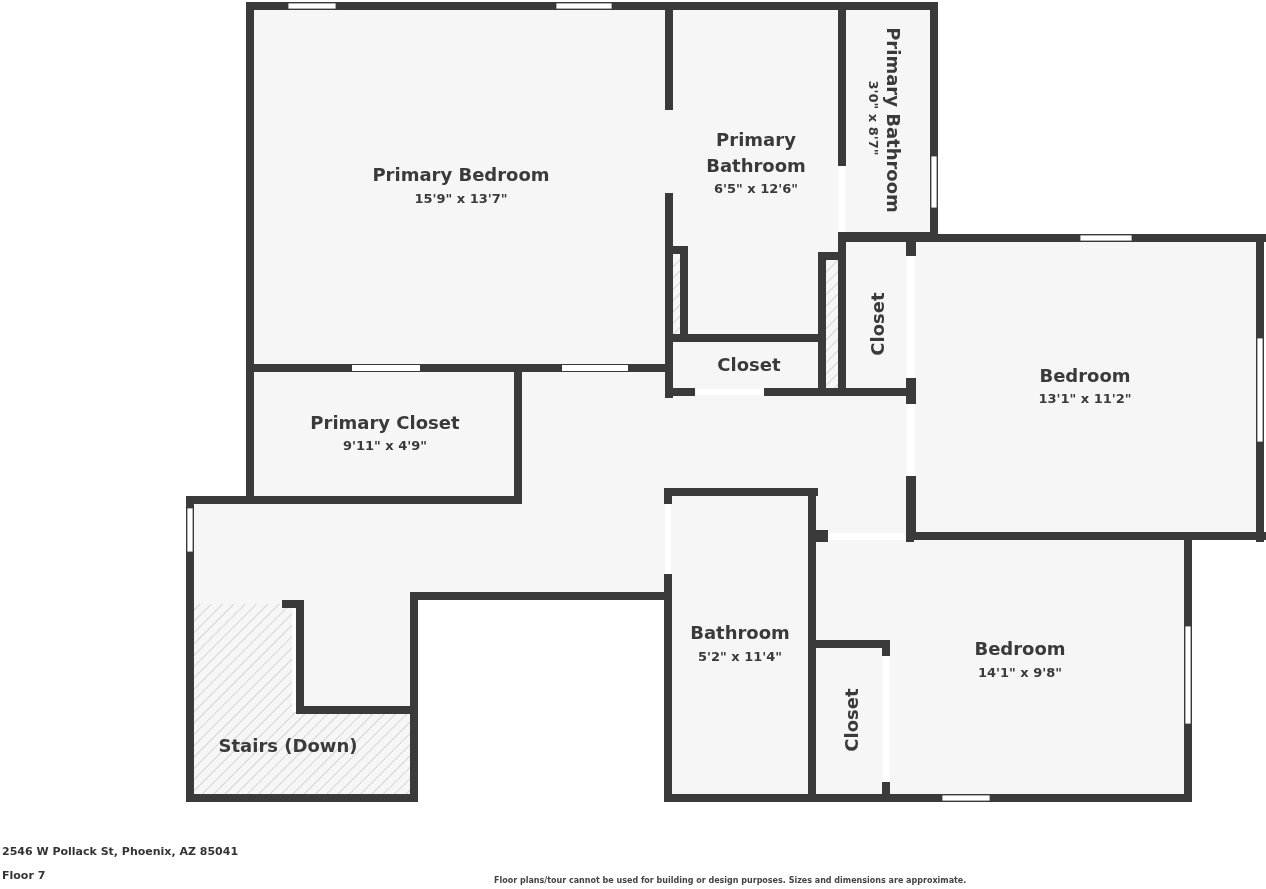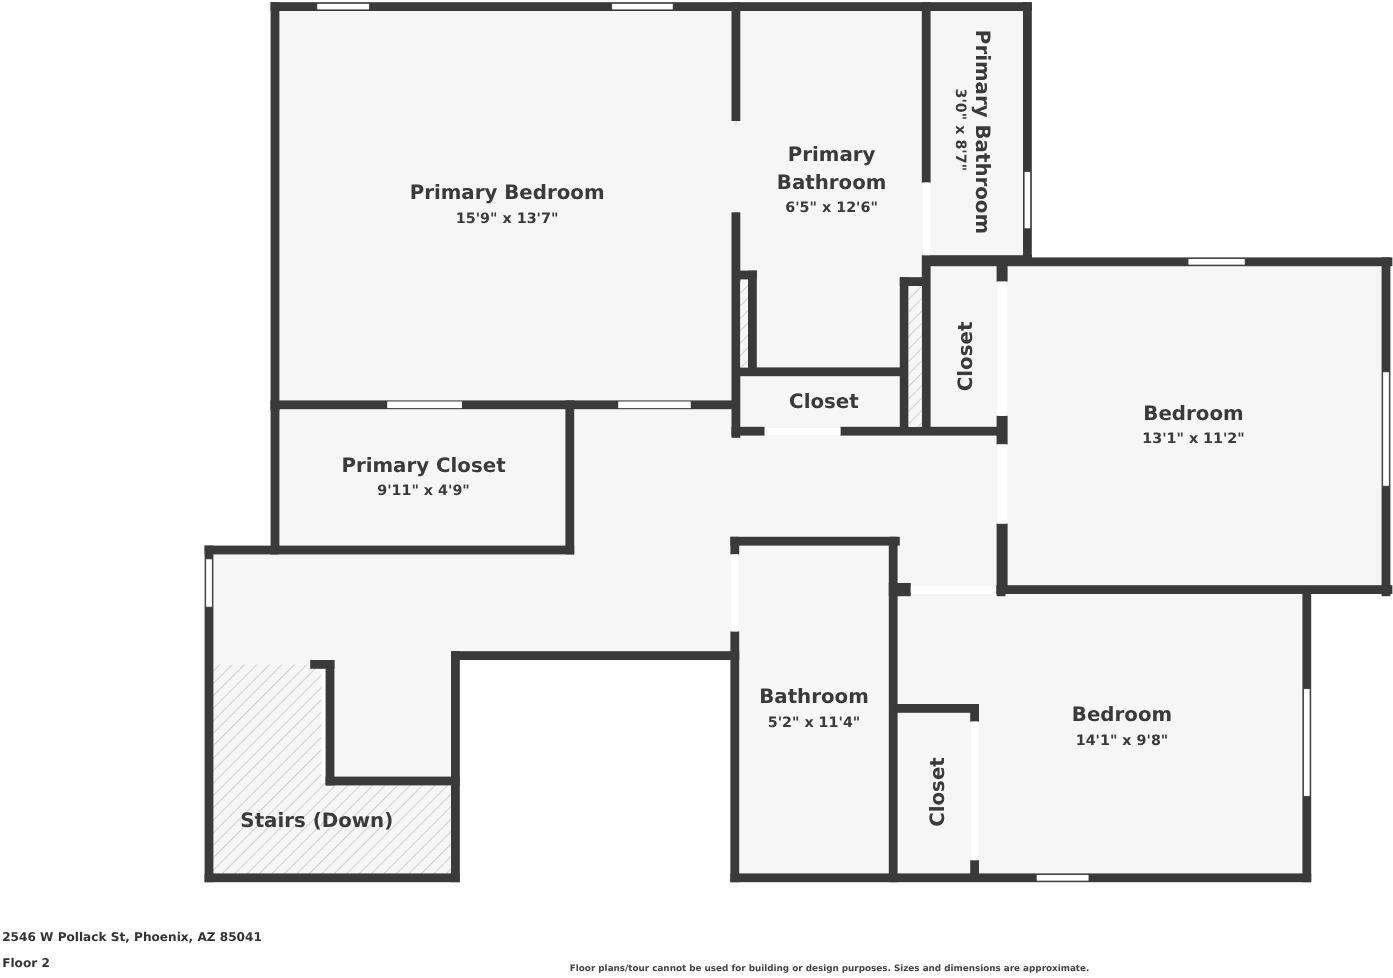--- a/index.html
+++ b/index.html
@@ -6,21 +6,21 @@
   body { width: 1266px; height: 889px; position: relative; overflow: hidden; font-family: "DejaVu Sans", sans-serif; }
   #plan { position: absolute; left: 0; top: 0; width: 1266px; height: 889px; }
   .floor { fill: #f6f6f6; }
   .wall { fill: #3a3a3a; }
   .win { fill: #ffffff; stroke: #3a3a3a; stroke-width: 0.8; }
   .door { fill: #ffffff; }
   .lbl { font-family: "DejaVu Sans", sans-serif; fill: #3a3a3a; font-weight: bold; font-size: 18px; text-anchor: middle; }
   .dim { font-family: "DejaVu Sans", sans-serif; fill: #3a3a3a; font-weight: bold; font-size: 13px; text-anchor: middle; }
   .footer-address { position: absolute; left: 2px; top: 845px; font-size: 11px; font-weight: bold; color: #333; }
   .footer-floor { position: absolute; left: 2px; top: 869px; font-size: 11px; font-weight: bold; color: #333; }
-  .footer-disclaimer { position: absolute; left: 494px; top: 876px; font-size: 8px; font-weight: bold; color: #444; margin-left: 24px; }
+  .footer-disclaimer { position: absolute; left: 494px; top: 876px; font-size: 8px; font-weight: bold; color: #444; }
 </style>
 </head>
 <body>
 
 <svg id="plan" viewBox="0 0 1266 889" xmlns="http://www.w3.org/2000/svg">
   <defs>
     <pattern id="hatch" patternUnits="userSpaceOnUse" width="8" height="8" patternTransform="rotate(45)">
       <rect width="8" height="8" fill="#f6f6f6"></rect>
       <line x1="0" y1="0" x2="0" y2="8" stroke="#bdbdbd" stroke-width="1.2"></line>
     </pattern>
@@ -159,14 +159,14 @@
     <text class="lbl" x="1020" y="655">Bedroom</text>
     <text class="dim" x="1020" y="677">14'1" x 9'8"</text>
 
     <text class="lbl" x="852" y="720" transform="rotate(-90 852 720)" dy="6">Closet</text>
 
     <text class="lbl" x="288" y="752">Stairs (Down)</text>
   </g>
 </svg>
 
 <div class="footer-address">2546 W Pollack St, Phoenix, AZ 85041</div>
-<div class="footer-floor">Floor 2</div>
+<div class="footer-floor">Floor 7</div>
 <div class="footer-disclaimer">Floor plans/tour cannot be used for building or design purposes. Sizes and dimensions are approximate.</div>
 
 </body></html>

